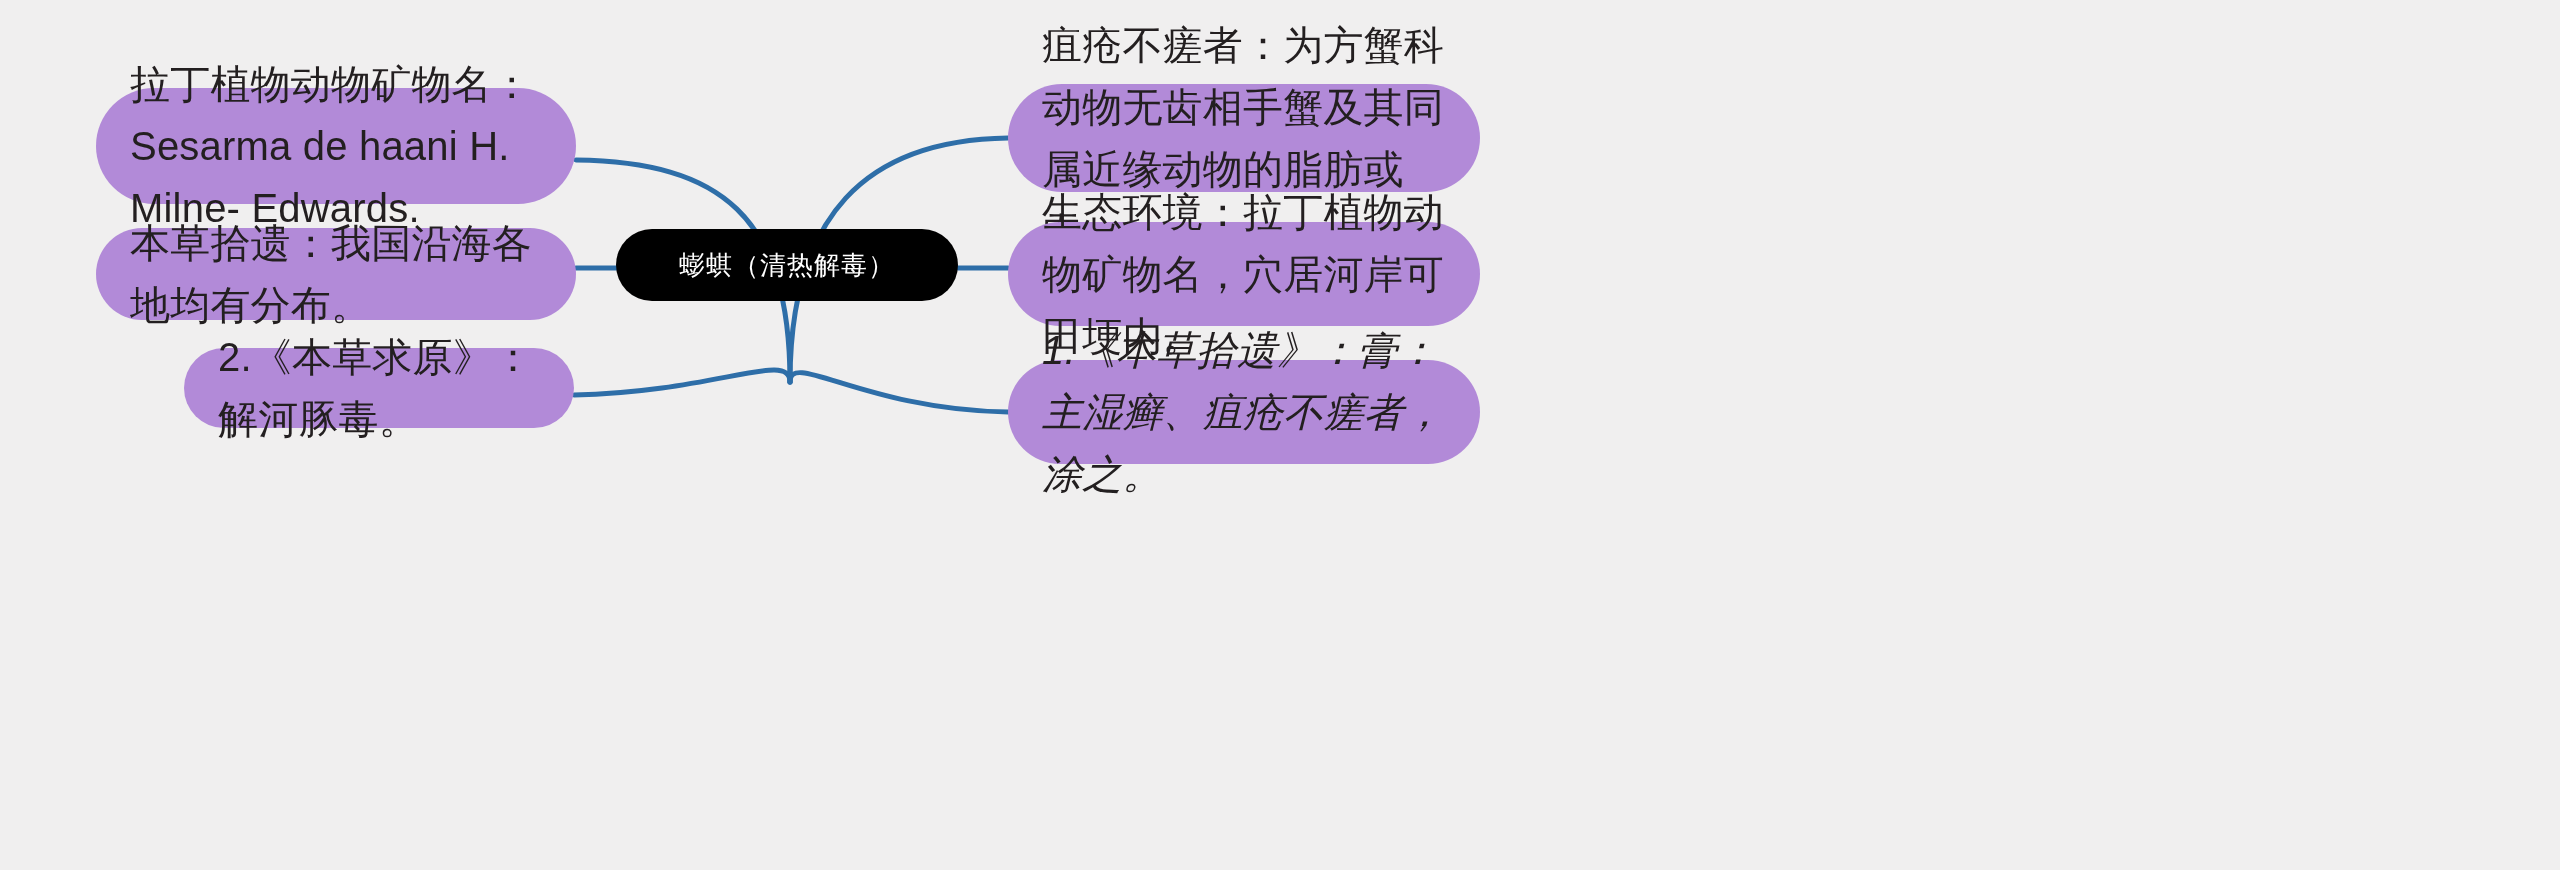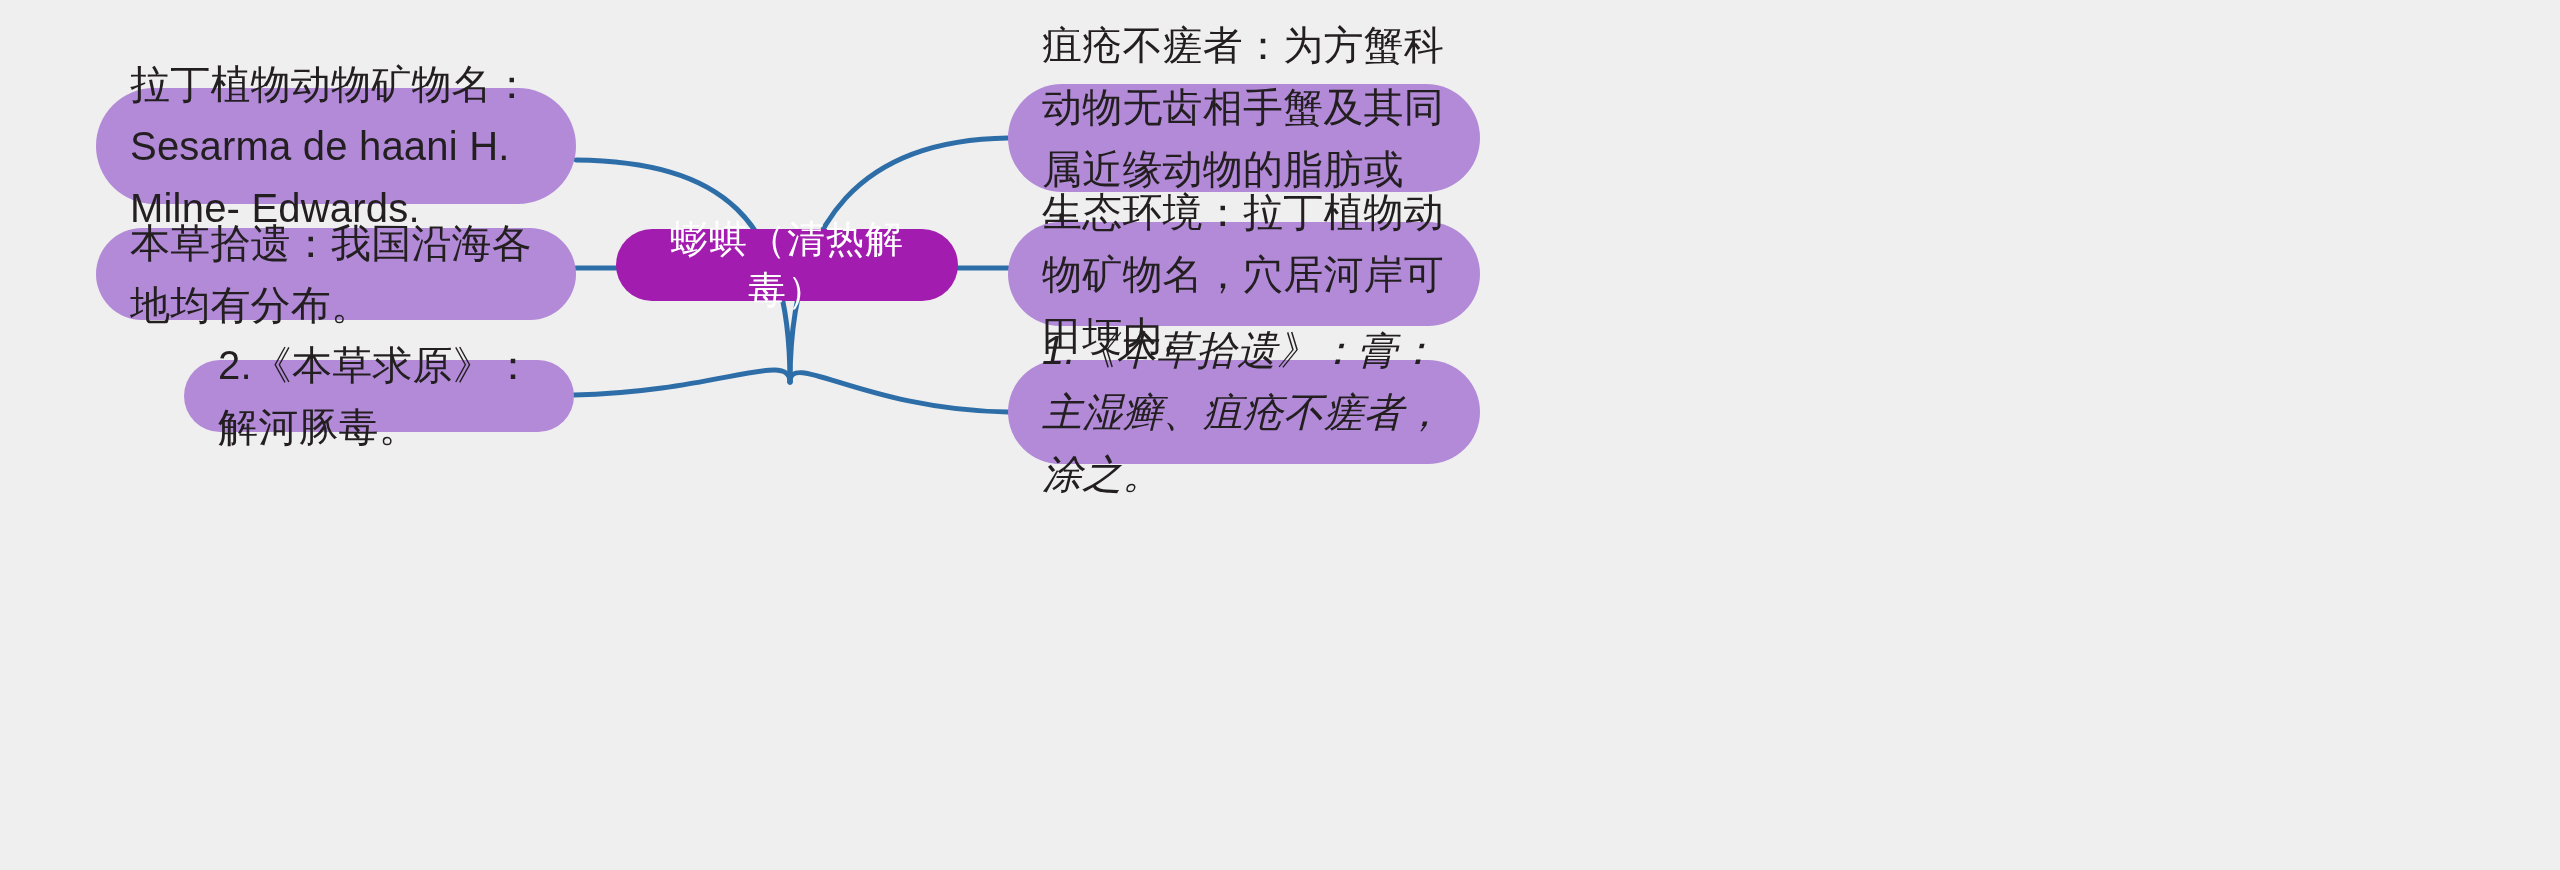--- a/index.html
+++ b/index.html
@@ -38,31 +38,31 @@
     font-size: 40px;
     line-height: 1.55;
     letter-spacing: 0.2px;
   }
   .branch .txt {
     display: block;
     width: 100%;
     word-break: break-word;
   }
   .center {
-    background: #a21caf;
+    background: #000000;
     color: #ffffff;
-    font-size: 38px;
+    font-size: 26px;
     justify-content: center;
     text-align: center;
     letter-spacing: 1px;
   }
   
   #n-latin   { left: 96px;  top: 88px;  width: 480px; height: 116px; }
   #n-dist    { left: 96px;  top: 228px; width: 480px; height: 92px; }
-  #n-quote2  { left: 184px; top: 360px; width: 390px; height: 72px; }
+  #n-quote2  { left: 184px; top: 348px; width: 390px; height: 80px; }
   
   #n-center  { left: 616px; top: 229px; width: 342px; height: 72px; }
   
   #n-source  { left: 1008px; top: 84px;  width: 472px; height: 108px; }
   #n-eco     { left: 1008px; top: 222px; width: 472px; height: 104px; }
   #n-quote1  { left: 1008px; top: 360px; width: 472px; height: 104px; font-style: italic; }
 </style>
 </head>
 <body>
 

